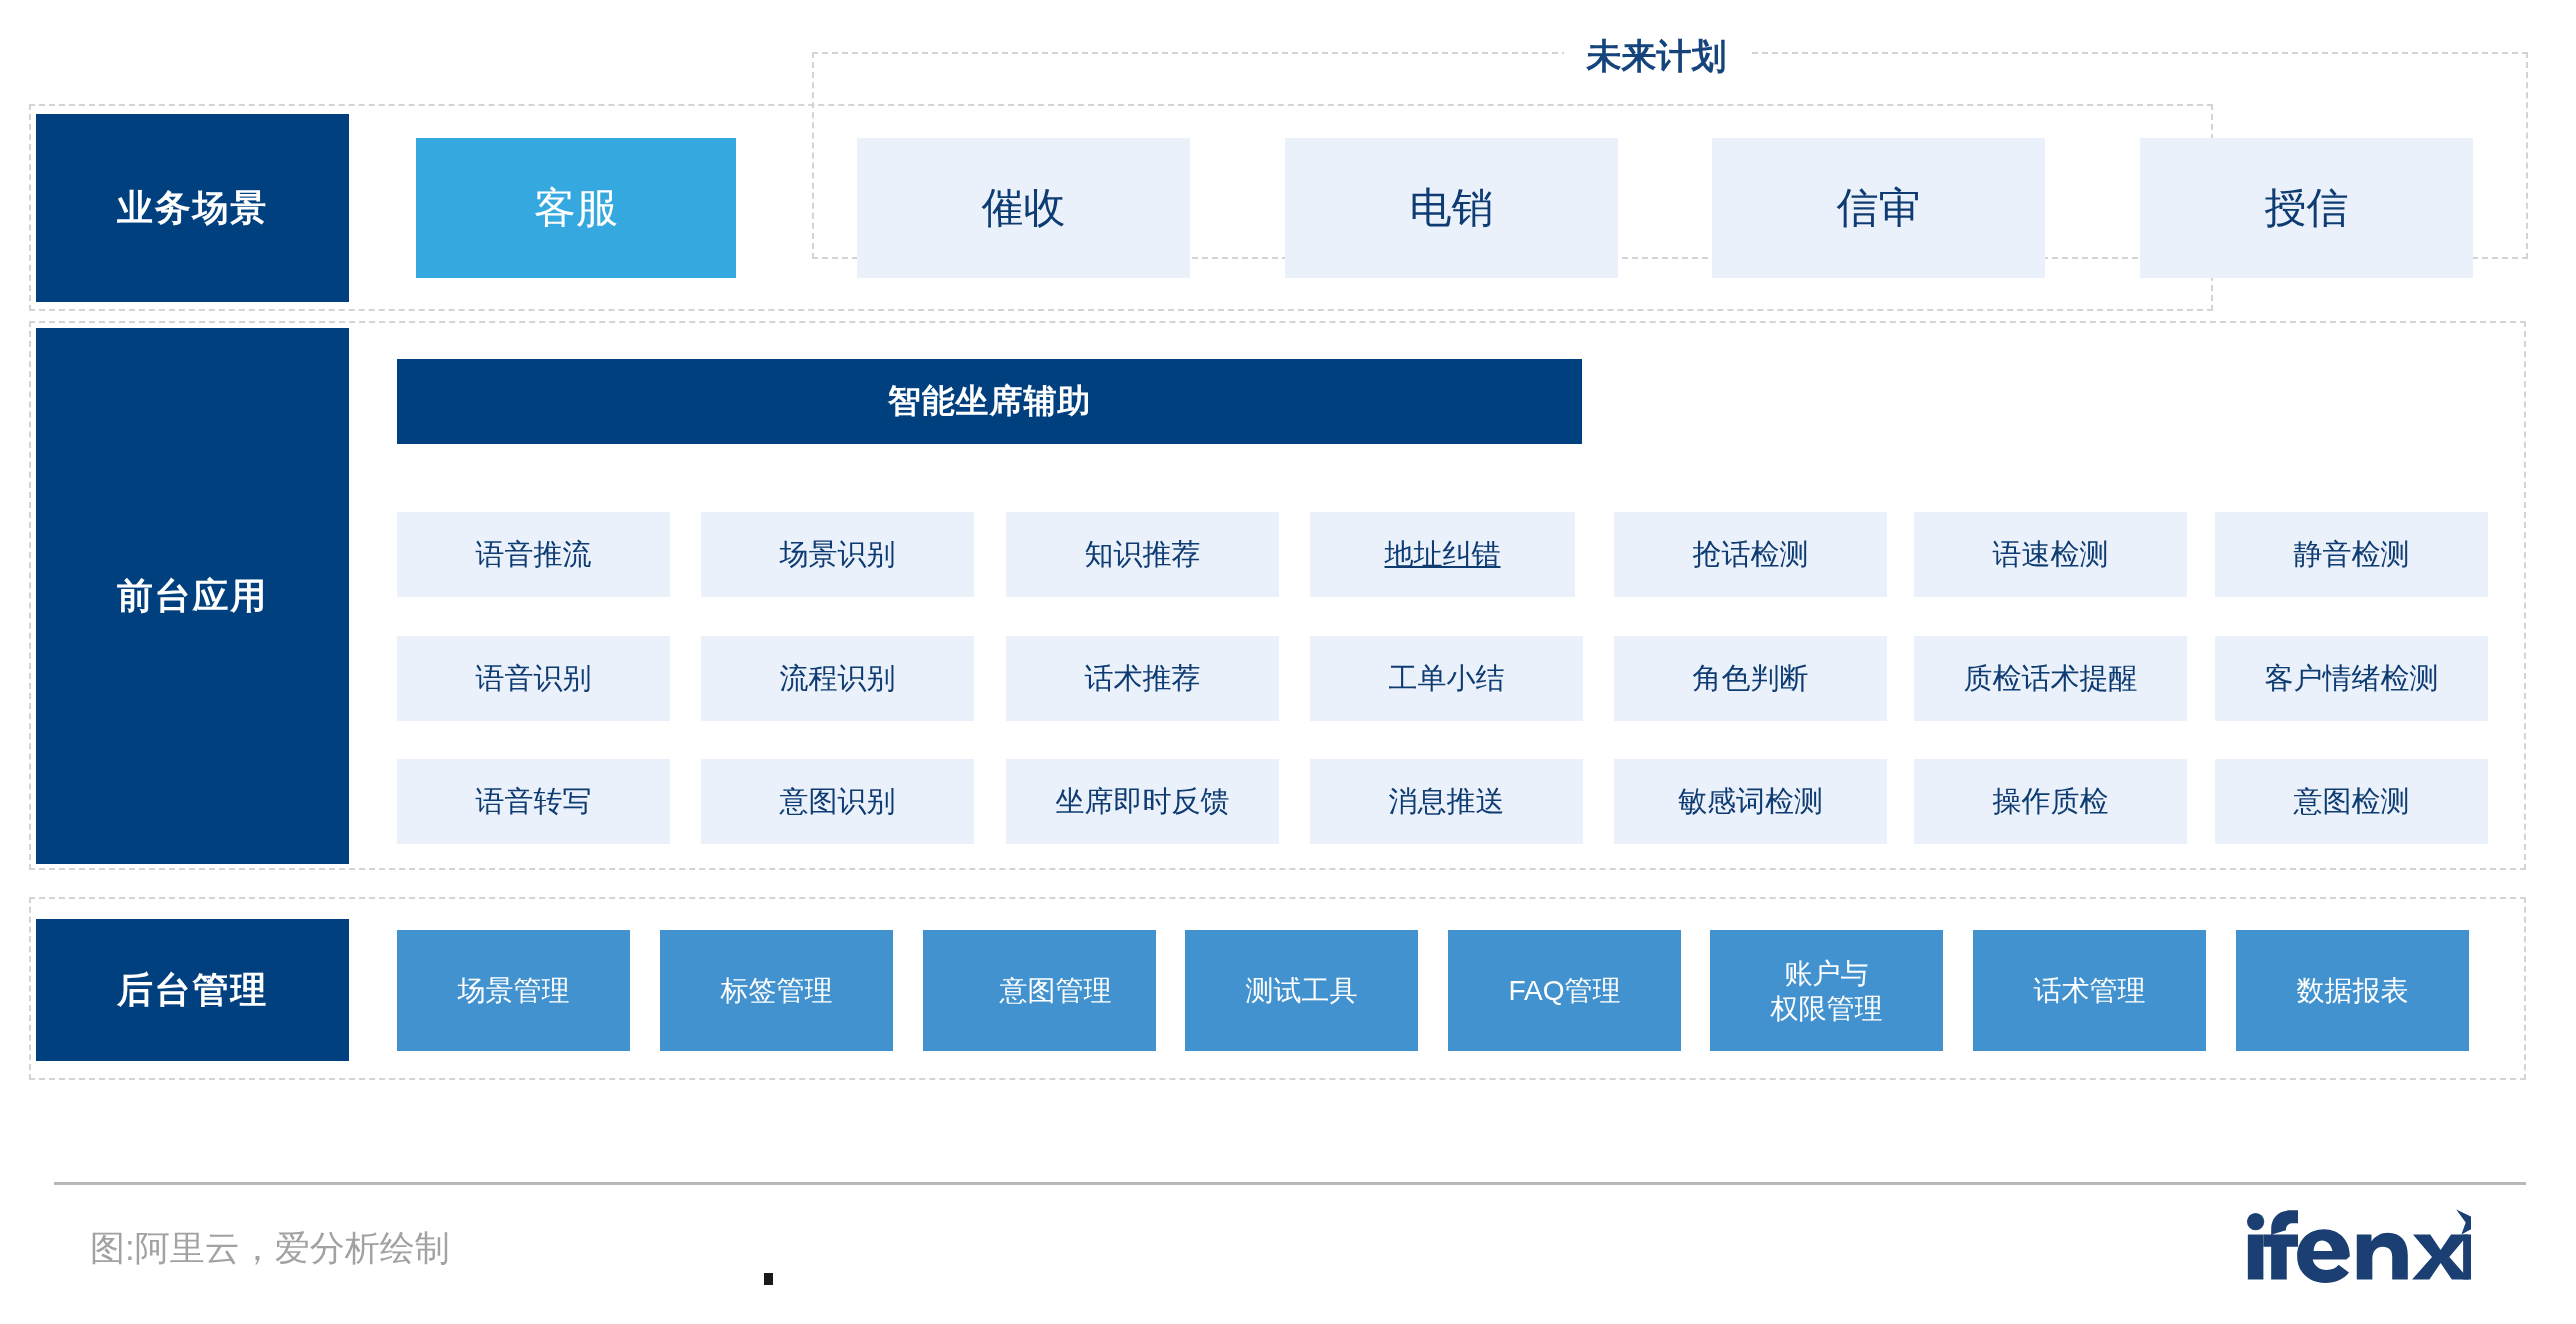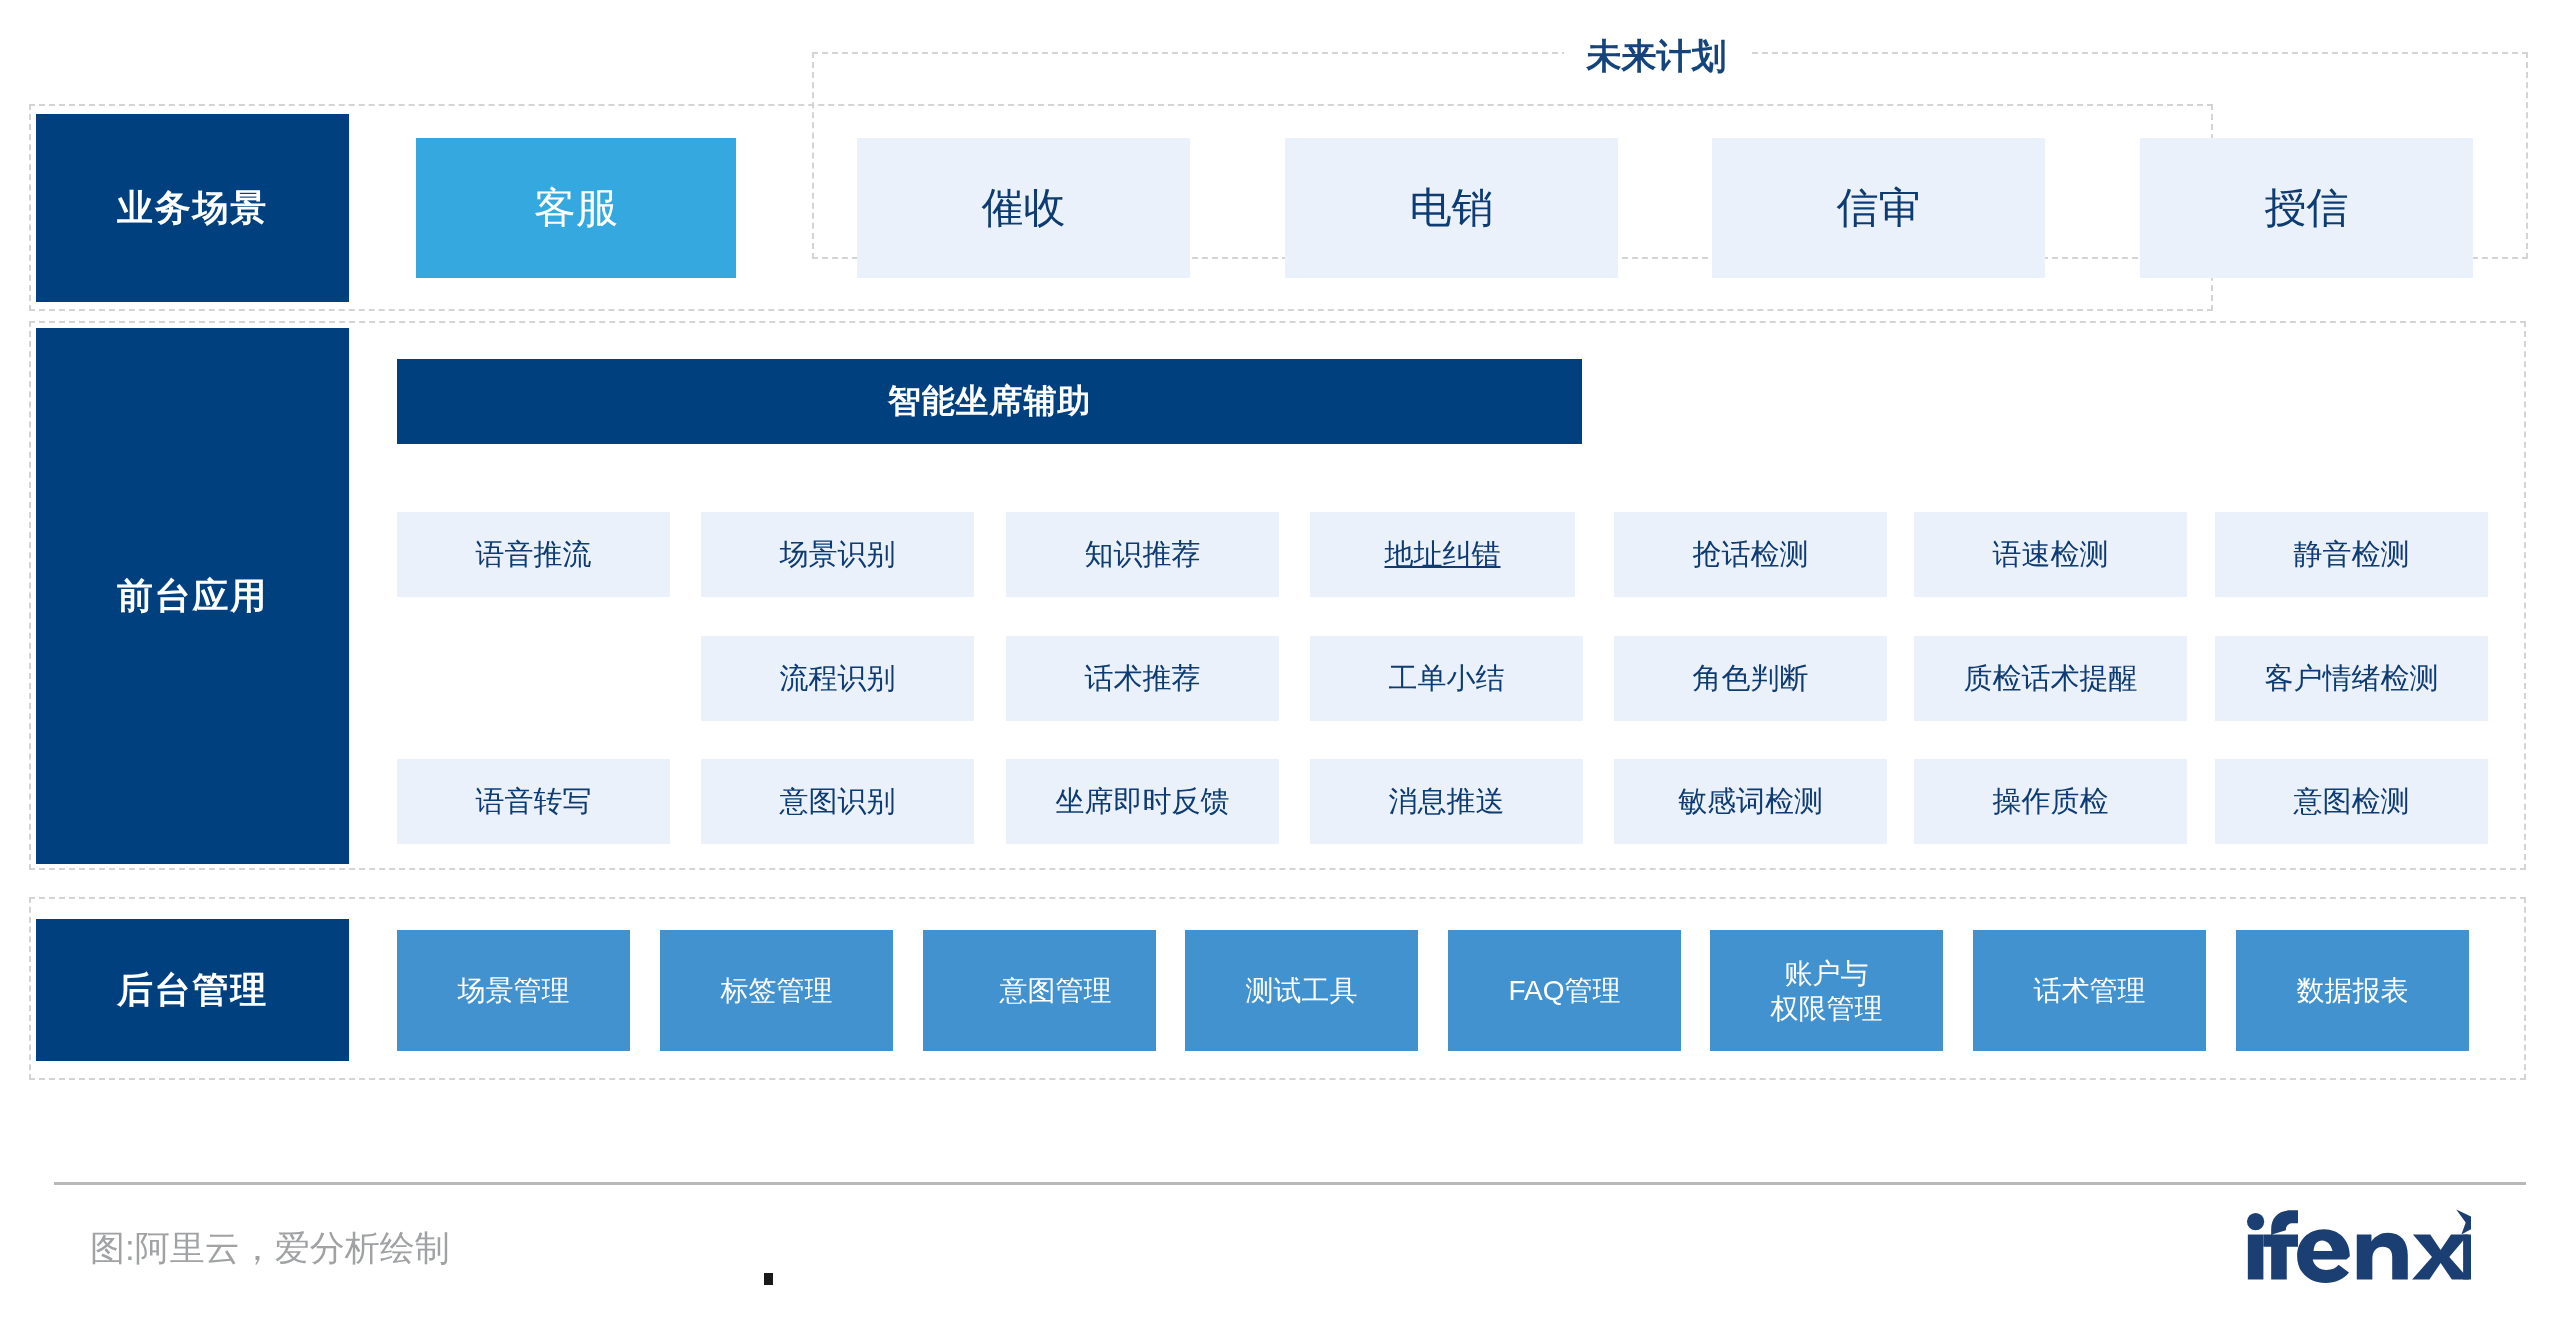--- a/index.html
+++ b/index.html
@@ -140,20 +140,23 @@
   <div class="tile tile-app" style="left:701px; top:492px; width:273px; height:85px;">
     <span>场景识别</span>
     </div>
   <div class="tile tile-app" style="left:1006px; top:492px; width:273px; height:85px;">
     <span>知识推荐</span>
     </div>
   <div class="tile tile-app" style="left:1310px; top:492px; width:265px; height:85px;text-decoration:underline;">
     <span>地址纠错</span>
     </div>
 
+  <div class="tile tile-app" style="left:397px; top:616px; width:273px; height:85px;">
+    <span>语音识别</span>
+    </div>
   <div class="tile tile-app" style="left:701px; top:616px; width:273px; height:85px;">
     <span>流程识别</span>
     </div>
   <div class="tile tile-app" style="left:1006px; top:616px; width:273px; height:85px;">
     <span>话术推荐</span>
     </div>
   <div class="tile tile-app" style="left:1310px; top:616px; width:273px; height:85px;">
     <span>工单小结</span>
     </div>
 

